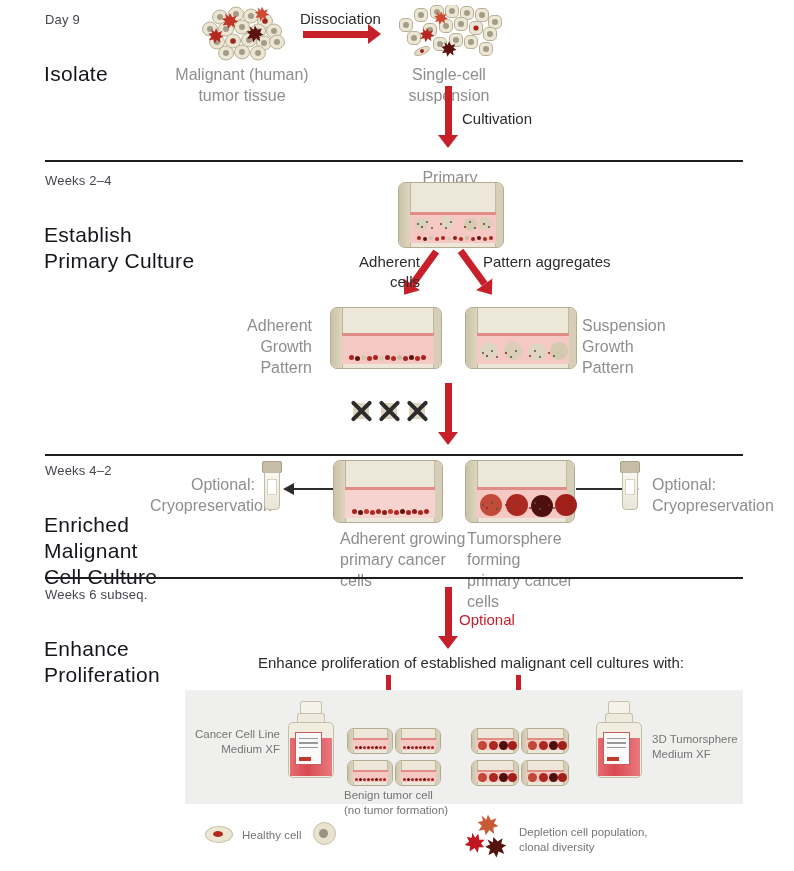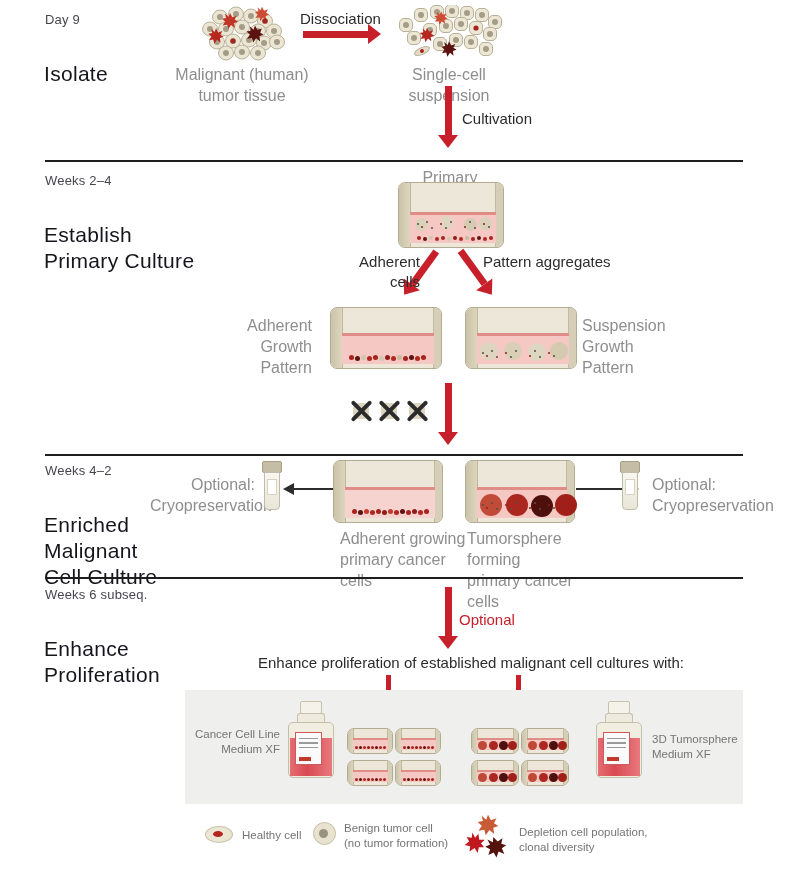--- a/index.html
+++ b/index.html
@@ -431,21 +431,21 @@
         <i class="blbl"></i>
       </div>
   </div>
   <div class="lgt" style="left:652px; top:732px; width:115px">3D Tumorsphere
 Medium XF</div>
 
   <i class="lg-healthy" style="left:205px; top:826px"></i>
   <div class="lgt" style="left:242px; top:828px">Healthy cell</div>
 
   <i class="lg-benign" style="left:313px; top:822px"></i>
-  <div class="lgt" style="left:344px; top:821px; width:150px">Benign tumor cell
+  <div class="lgt" style="left:344px; top:788px; width:150px">Benign tumor cell
 (no tumor formation)</div>
 
   <svg style="position:absolute; left:464px; top:814px" width="44" height="46" viewBox="0 0 44 46">
     <use href="#spiky" transform="translate(24,11) scale(1.15)" fill="#c75b35"></use>
     <use href="#spiky" transform="translate(11,29) scale(1.1) rotate(20)" fill="#c1181f"></use>
     <use href="#spiky" transform="translate(32,33) scale(1.15) rotate(-15)" fill="#54130d"></use>
   </svg>
   <div class="lgt" style="left:519px; top:825px; width:200px">Depletion cell population,
 clonal diversity</div>
 

